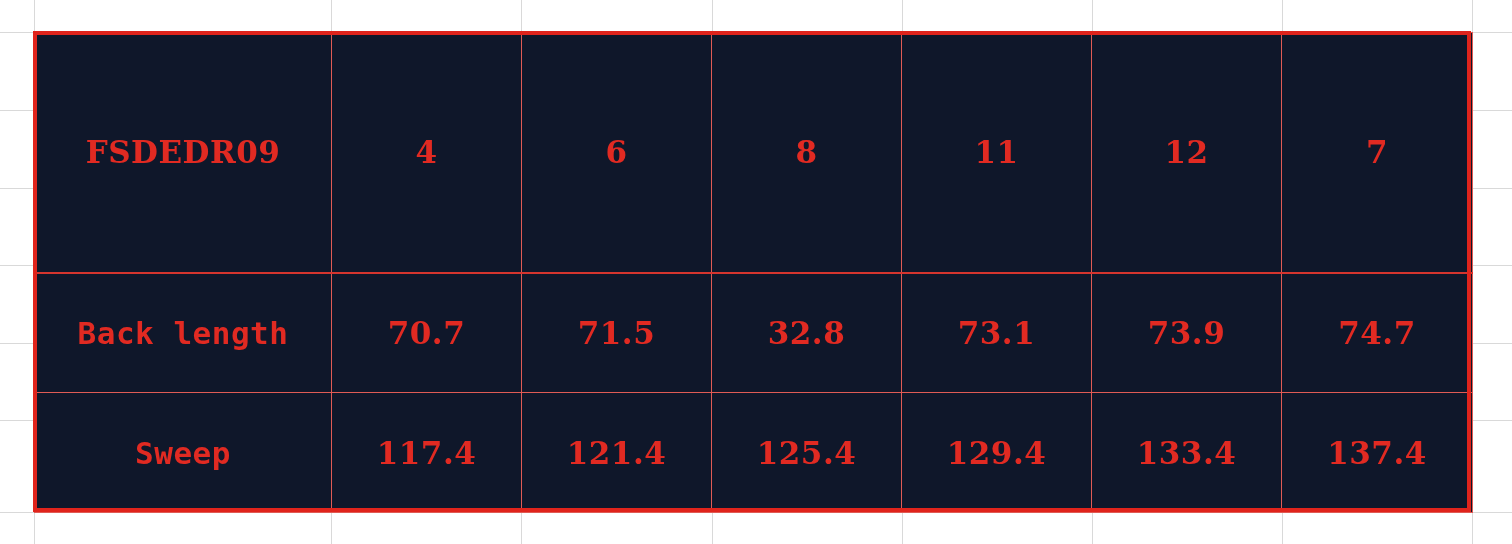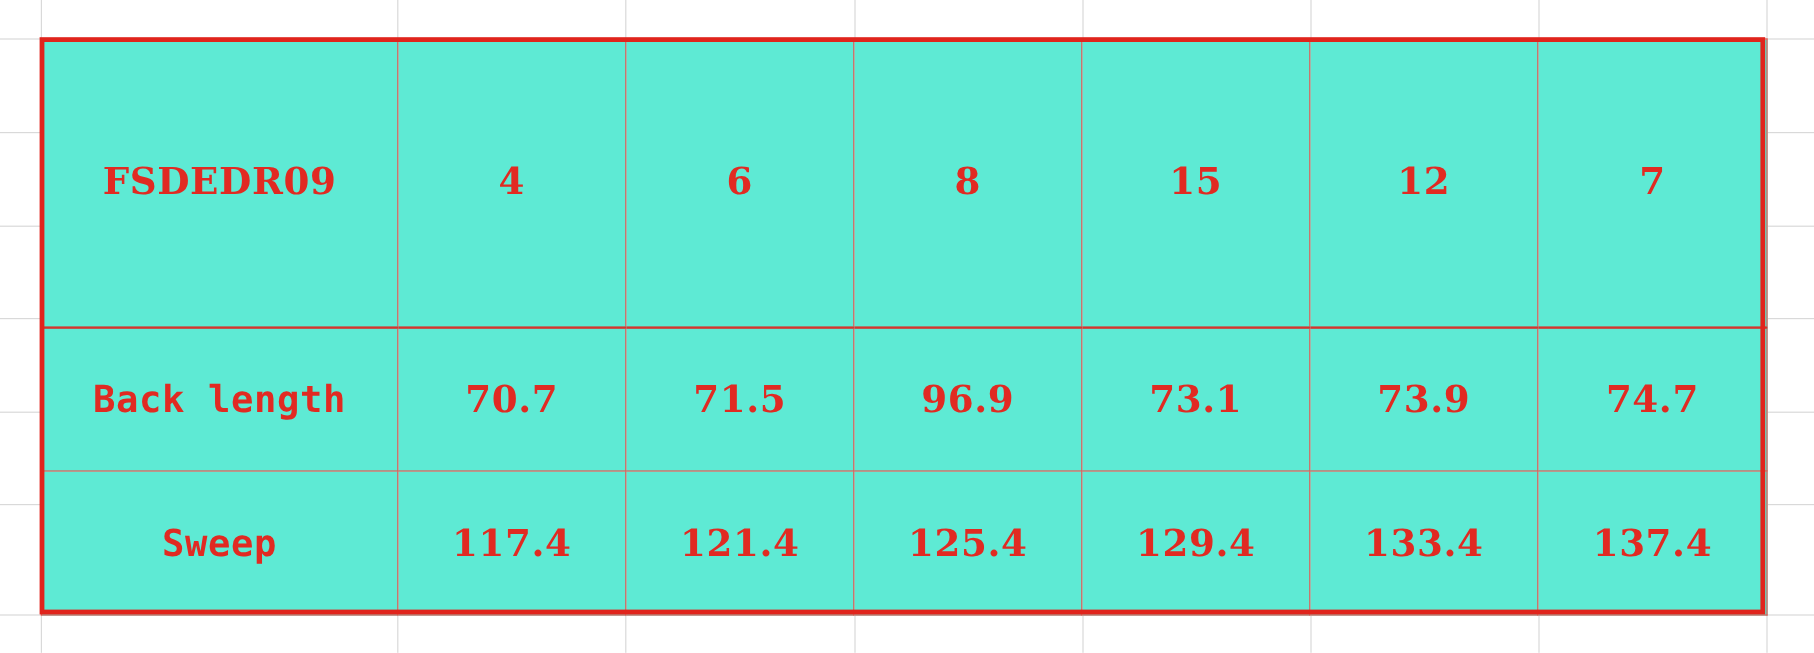--- a/index.html
+++ b/index.html
@@ -58,21 +58,21 @@
     border-collapse: collapse;
     table-layout: fixed;
     background: #ffffff;
   }
   table.size-table td {
     border: 1.6px solid #e05b55;
     color: #e12a22;
     font-size: 31px;
     font-weight: bold;
     letter-spacing: 0.5px;
-    background: #5eead4;
+    background: #0f172a;
     padding: 0 20px;
     line-height: 1.1;
   }
 
   
   table.size-table {
     outline: none;
   }
   #size-table-wrap::after {
     content: "";
@@ -161,29 +161,29 @@
           <col class="cN">
           <col class="cLast">
       </colgroup>
       <tbody id="table-body">
 
       <tr class="header-row">
             <td class="model-cell">FSDEDR09</td>
             <td class="size-head">4</td>
             <td class="size-head">6</td>
             <td class="size-head">8</td>
-            <td class="size-head">15</td>
+            <td class="size-head">11</td>
             <td class="size-head">12</td>
             <td class="size-head">7</td>
           </tr>
           <tr class="data-row">
             <td class="row-label">Back length</td>
             <td class="value-cell">70.7</td>
             <td class="value-cell">71.5</td>
-            <td class="value-cell">96.9</td>
+            <td class="value-cell">32.8</td>
             <td class="value-cell">73.1</td>
             <td class="value-cell">73.9</td>
             <td class="value-cell">74.7</td>
           </tr>
           <tr class="data-row">
             <td class="row-label">Sweep</td>
             <td class="value-cell">117.4</td>
             <td class="value-cell">121.4</td>
             <td class="value-cell">125.4</td>
             <td class="value-cell">129.4</td>

